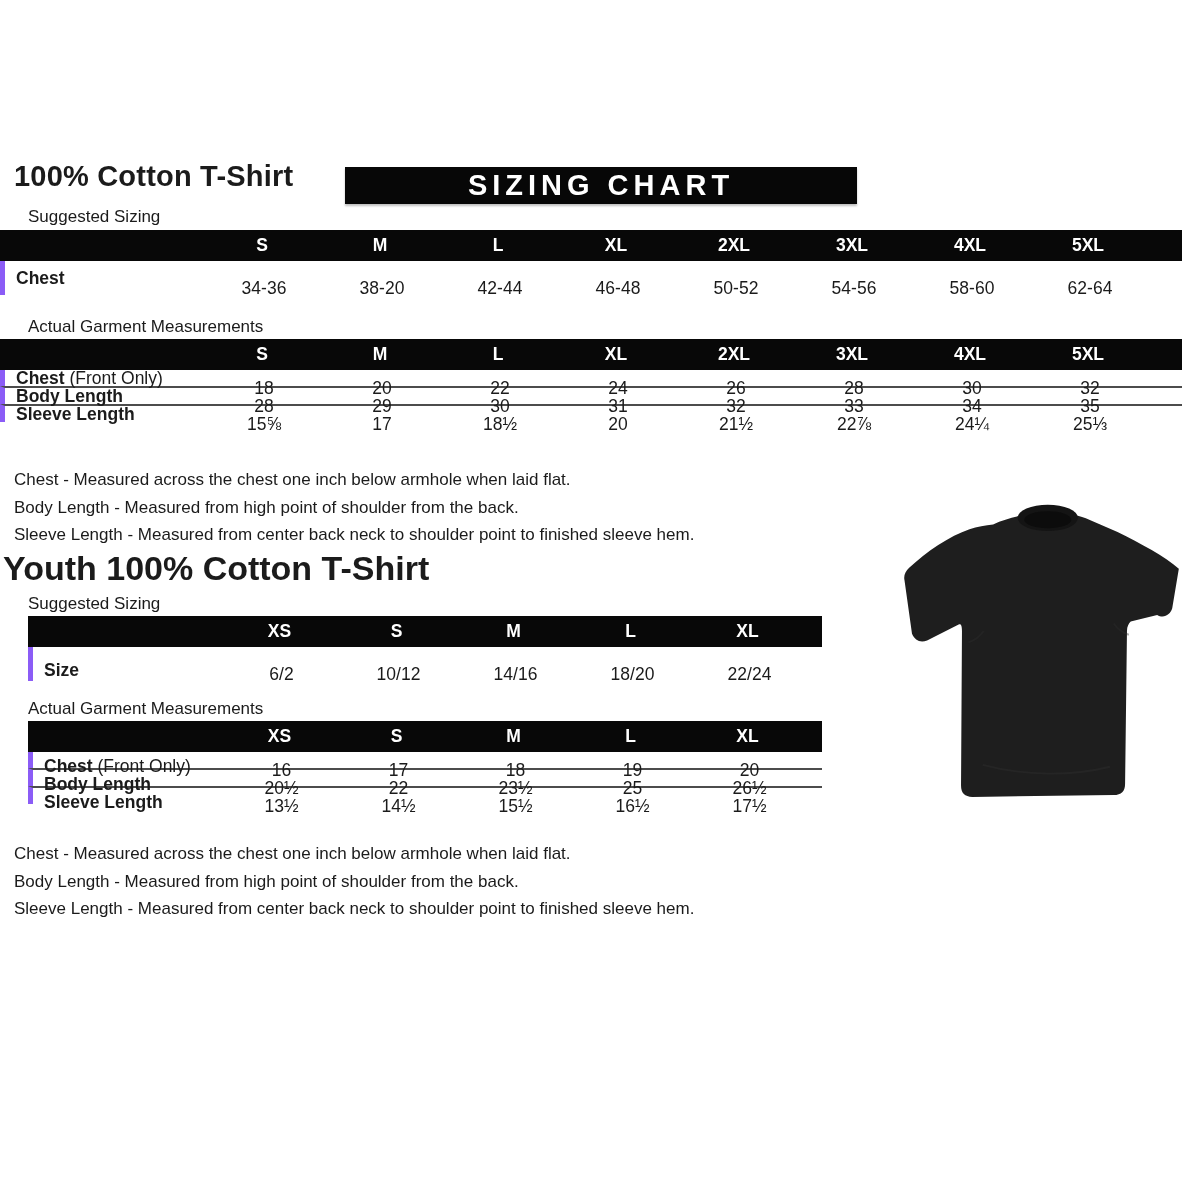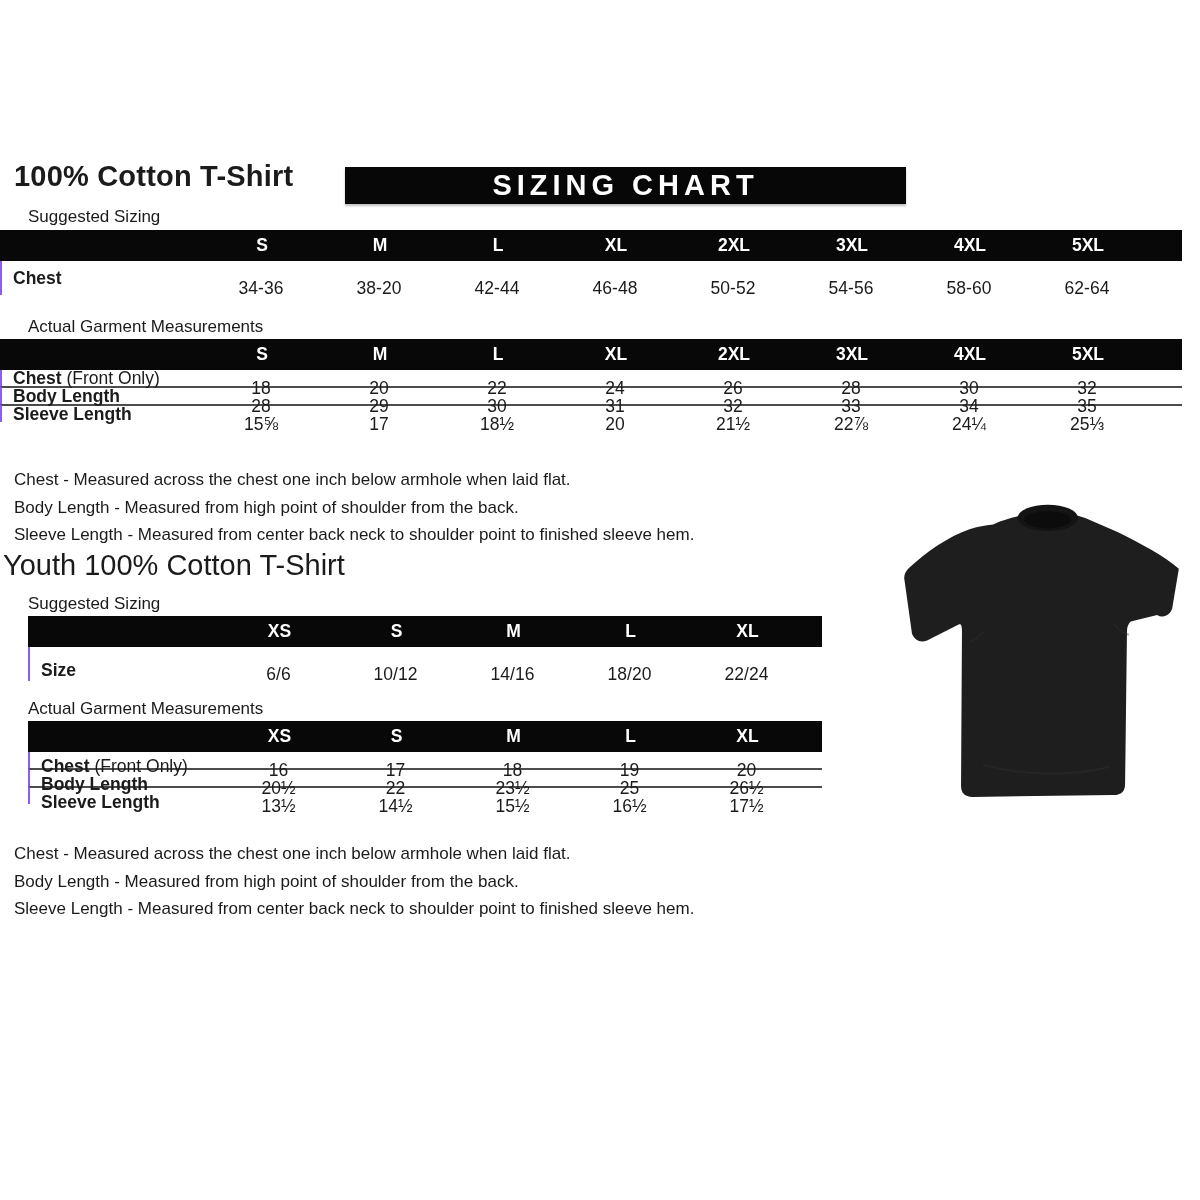--- a/index.html
+++ b/index.html
@@ -4,37 +4,37 @@
 <style>
   html,body{margin:0;padding:0;}
   body{
     width:1200px;height:1200px;position:relative;background:#ffffff;
     font-family:"Liberation Sans","DejaVu Sans",sans-serif;color:#1b1b1b;
     overflow:hidden;
   }
   .abs{position:absolute;}
   
   .title{left:14px;top:160px;font-size:29px;font-weight:700;letter-spacing:.2px;white-space:nowrap;}
-  .banner{left:345px;top:167px;width:561px;height:37px;background:#070707;
+  .banner{left:345px;top:167px;width:512px;height:37px;background:#070707;
     display:flex;align-items:center;justify-content:center;box-shadow:0 2px 2px rgba(0,0,0,.25);}
   .banner span{color:#ffffff;font-weight:700;font-size:29px;letter-spacing:5px;white-space:nowrap;}
-  .ytitle{left:3px;top:549px;font-size:29px;font-weight:400;white-space:nowrap;}
+  .ytitle{left:3px;top:549px;font-size:34px;font-weight:700;white-space:nowrap;}
   
   .slabel{left:6px;font-size:17px;white-space:nowrap;margin-left:22px;}
   
   .table{left:0;}
   .t-adult{width:1182px;}
   .t-youth{width:794px;padding-left:28px;}
   .thead{display:flex;align-items:center;background:#080808;height:31px;}
   .t-adult .hspacer{width:203px;flex:none;}
   .t-youth .hspacer{width:193px;flex:none;}
   .hcell{color:#ffffff;font-weight:700;font-size:17.5px;text-align:center;flex:none;}
   .t-adult .hcell{width:118px;}
   .t-youth .hcell{width:117px;}
-  .trow{display:flex;align-items:center;border-left:2px solid #8b5cf6;}
+  .trow{display:flex;align-items:center;border-left:5px solid #8b5cf6;}
   .t-suggested .trow{height:34px;}
   .lined .trow{height:16px;}
   .lined .trow + .trow{border-top:2px solid #4c4c4c;}
   .lcell{font-size:17.5px;padding-left:11px;flex:none;white-space:nowrap;}
   .t-adult .lcell{width:189px;}
   .t-youth .lcell{width:179px;margin-top:12px;}
   .lcell .b{font-weight:700;}
   .vcell{font-size:17.5px;text-align:center;flex:none;margin-top:20px;}
   .t-adult .vcell{width:118px;}
   .t-youth .vcell{width:117px;}
@@ -140,21 +140,21 @@
   <div class="thead">
       <div class="hspacer"></div>
       <div class="hcell">XS</div>
       <div class="hcell">S</div>
       <div class="hcell">M</div>
       <div class="hcell">L</div>
       <div class="hcell">XL</div>
     </div>
 <div class="trow">
       <div class="lcell"><span class="b">Size</span></div>
-      <div class="vcell">6/6</div>
+      <div class="vcell">6/2</div>
       <div class="vcell">10/12</div>
       <div class="vcell">14/16</div>
       <div class="vcell">18/20</div>
       <div class="vcell">22/24</div>
     </div>
   </div>
 
 <div class="abs slabel" style="top:699px">Actual Garment Measurements</div>
 <div class="abs table t-youth lined" style="top:721px">
   <div class="thead">

